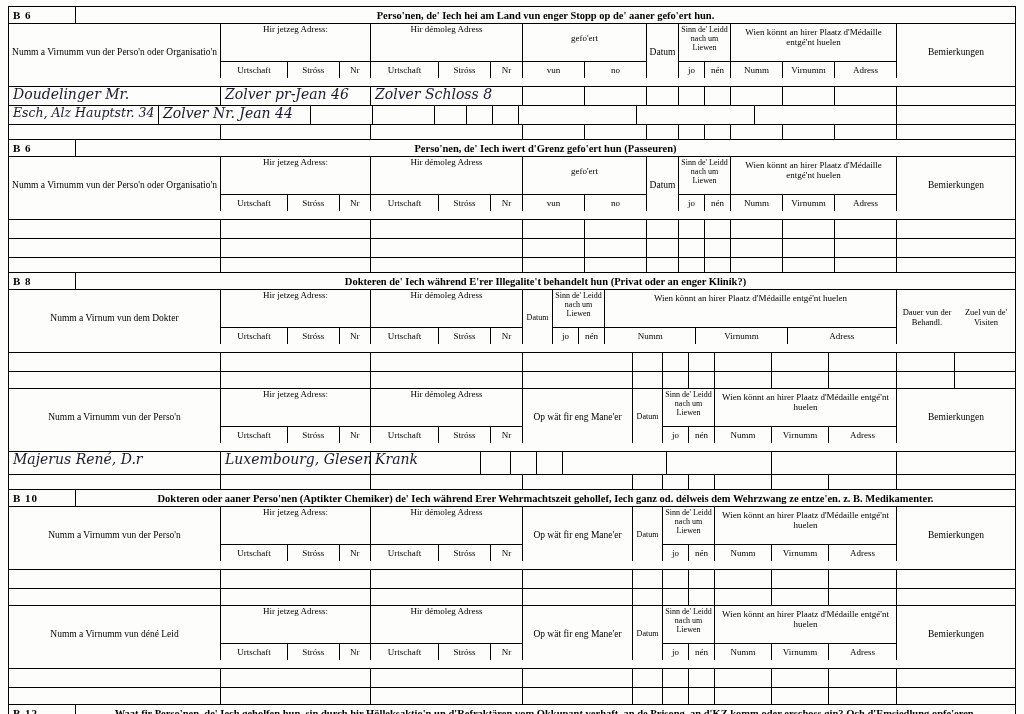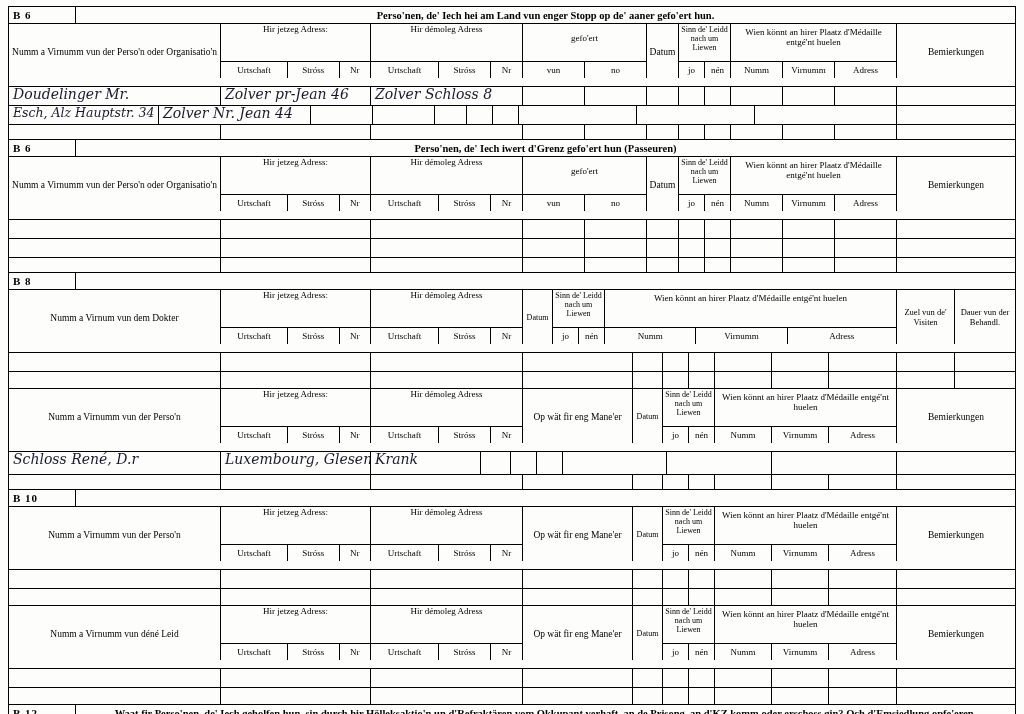--- a/index.html
+++ b/index.html
@@ -444,20 +444,21 @@
             </div>
           </div>
         <div class="dcell" style="width:118px;flex:0 0 118px;border-right:none"></div>
       </div>
     </div>
   </div>
 
   <div class="section">
     <div class="sec-head">
       <div class="sec-code">B 8</div>
+      <div class="sec-title">Dokteren de' Iech während E'rer Illegalite't behandelt hun (Privat  oder an enger Klinik?)</div>
     </div>
 
     <div class="cols">
       <div class="col hdr" style="width:212px;flex:0 0 212px">
         <div class="hdr-title">Numm a Virnum vun dem Dokter</div>
       </div>
       <div class="col hdr" style="width:150px;flex:0 0 150px">
         <div class="hdr-band">Hir jetzeg Adress:</div>
         <div class="hdr-title"></div>
         <div class="sub-split">
@@ -488,25 +489,25 @@
       </div>
       <div class="col hdr" style="flex:1 1 auto">
         <div class="hdr-band" style="padding-top:3px;line-height:1.15">Wien könnt an hirer Plaatz d'Médaille entgé'nt huelen</div>
         <div class="hdr-title"></div>
         <div class="sub-split">
           <div class="sub">Numm</div>
           <div class="sub">Virnumm</div>
           <div class="sub" style="flex:1.2 1 0">Adress</div>
         </div>
       </div>
+      <div class="col hdr" style="width:60px;flex:0 0 60px;border-right:none">
+        <div class="hdr-title" style="font-size:8.5px">Dauer vun der Behandl.</div>
+      </div>
       <div class="col hdr" style="width:58px;flex:0 0 58px">
         <div class="hdr-title" style="font-size:8.5px">Zuel vun de' Visiten</div>
-      </div>
-      <div class="col hdr" style="width:60px;flex:0 0 60px;border-right:none">
-        <div class="hdr-title" style="font-size:8.5px">Dauer vun der Behandl.</div>
       </div>
     </div>
 
     <div class="rows">
       <div class="drow tall18">
         <div class="dcell" style="width:212px;flex:0 0 212px"></div>
         <div class="dcell" style="width:150px;flex:0 0 150px"></div>
         <div class="dcell" style="width:152px;flex:0 0 152px"></div>
         <div class="dcell" style="width:110px;flex:0 0 110px"></div>
         <div class="dcell" style="width:30px;flex:0 0 30px"></div>
@@ -598,21 +599,21 @@
           <div class="sub" style="flex:1.2 1 0">Adress</div>
         </div>
       </div>
       <div class="col hdr" style="width:118px;flex:0 0 118px;border-right:none">
         <div class="hdr-title">Bemierkungen</div>
       </div>
     </div>
 
     <div class="rows">
       <div class="drow tall22">
-        <div class="dcell hand" style="width:212px;flex:0 0 212px">Schloss René, D.r</div>
+        <div class="dcell hand" style="width:212px;flex:0 0 212px">Majerus René, D.r</div>
         <div class="dcell hand" style="width:150px;flex:0 0 150px">Luxembourg, Glesener</div>
         <div class="dcell hand" style="width:110px;flex:0 0 110px">Krank</div>
         <div class="dcell" style="width:30px;flex:0 0 30px"></div>
         <div class="dcell" style="width:52px;flex:0 0 52px">
             <div class="vsplit">
               <div></div>
               <div></div>
             </div>
           </div>
         <div class="dcell" style="flex:1 1 auto">
@@ -644,20 +645,21 @@
             </div>
           </div>
         <div class="dcell" style="width:118px;flex:0 0 118px;border-right:none"></div>
       </div>
     </div>
   </div>
 
   <div class="section">
     <div class="sec-head">
       <div class="sec-code">B 10</div>
+      <div class="sec-title">Dokteren oder aaner Perso'nen (Aptikter Chemiker) de' Iech während Erer Wehrmachtszeit gehollef,  Iech ganz od. délweis dem Wehrzwang ze entze'en. z. B. Medikamenter.</div>
     </div>
 
     <div class="cols">
       <div class="col hdr" style="width:212px;flex:0 0 212px">
         <div class="hdr-title">Numm a Virnumm vun der Perso'n</div>
       </div>
       <div class="col hdr" style="width:150px;flex:0 0 150px">
         <div class="hdr-band">Hir jetzeg Adress:</div>
         <div class="hdr-title"></div>
         <div class="sub-split">

